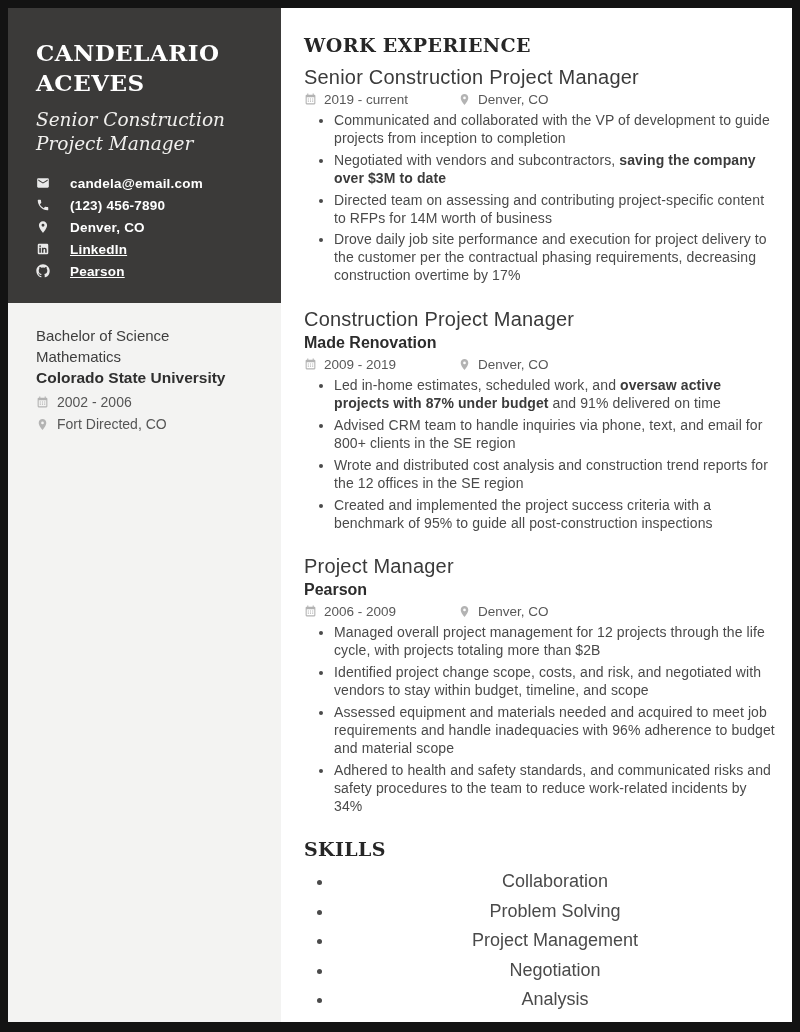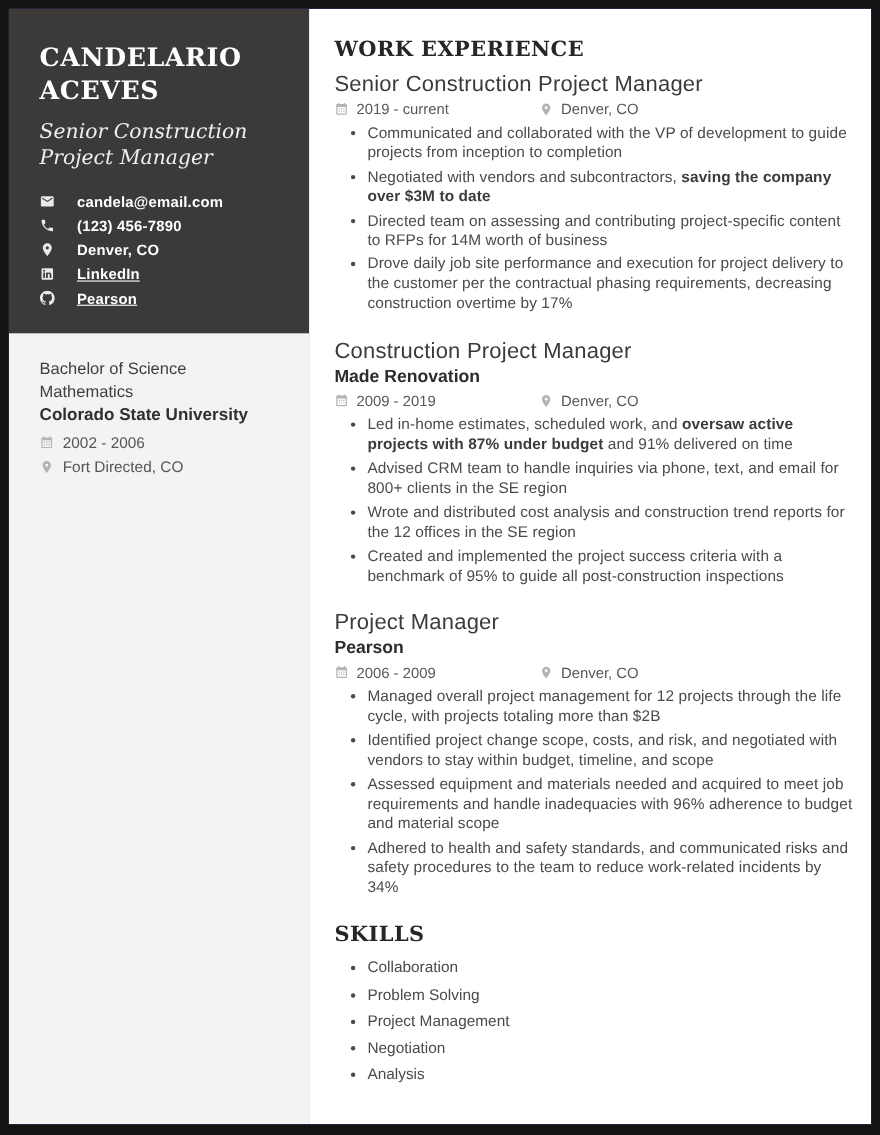--- a/index.html
+++ b/index.html
@@ -28,28 +28,28 @@
   .degree{font-size:15px;color:#3e3e3e;line-height:1.42;max-width:185px;}
   .school{font-size:15.5px;font-weight:700;color:#2f2f2f;margin-top:2px;margin-bottom:7px;}
   .edu-meta{display:flex;align-items:center;gap:8px;font-size:14px;color:#555555;margin-bottom:6px;}
   .m-icon{width:13px;height:13px;flex:0 0 13px;display:inline-flex;color:#b3b3b3;}
   .m-icon svg{width:100%;height:100%;fill:currentColor;}
   
   .main{flex:1;background:#ffffff;box-sizing:border-box;padding:26px 16px 0 23px;}
   .job{margin-bottom:23px;}
   .job-title{font-size:20px;font-weight:400;color:#3a3a3a;letter-spacing:.2px;margin:0 0 3px 0;}
   .company{font-size:16px;font-weight:700;color:#2c2c2c;margin-bottom:5px;}
-  .meta{display:flex;align-items:center;font-size:13.5px;color:#585858;margin-bottom:5px;gap:32px;}
+  .meta{display:flex;align-items:center;font-size:13.5px;color:#585858;margin-bottom:5px;}
   .meta-date{display:inline-flex;align-items:center;gap:7px;min-width:154px;}
   .meta-loc{display:inline-flex;align-items:center;gap:7px;}
   .bullets{margin:0;padding-left:30px;max-width:452px;font-size:14px;line-height:1.28;color:#4a4a4a;letter-spacing:.1px;}
   .bullets li{margin-bottom:4px;}
   .bullets b{color:#3b3b3b;}
   .skills-block{margin-top:10px;}
-  .skills{margin:0;padding-left:30px;font-size:14px;line-height:1.3;color:#4a4a4a;}
+  .skills{margin:0;padding-left:30px;font-size:18px;line-height:1.3;color:#4a4a4a;text-align:center;}
   .skills li{margin-bottom:6px;}
 </style>
 </head>
 <body>
 
 <div class="page">
 
   <aside class="sidebar">
     <div class="side-dark">
       <h1 class="name">CANDELARIO ACEVES</h1>

